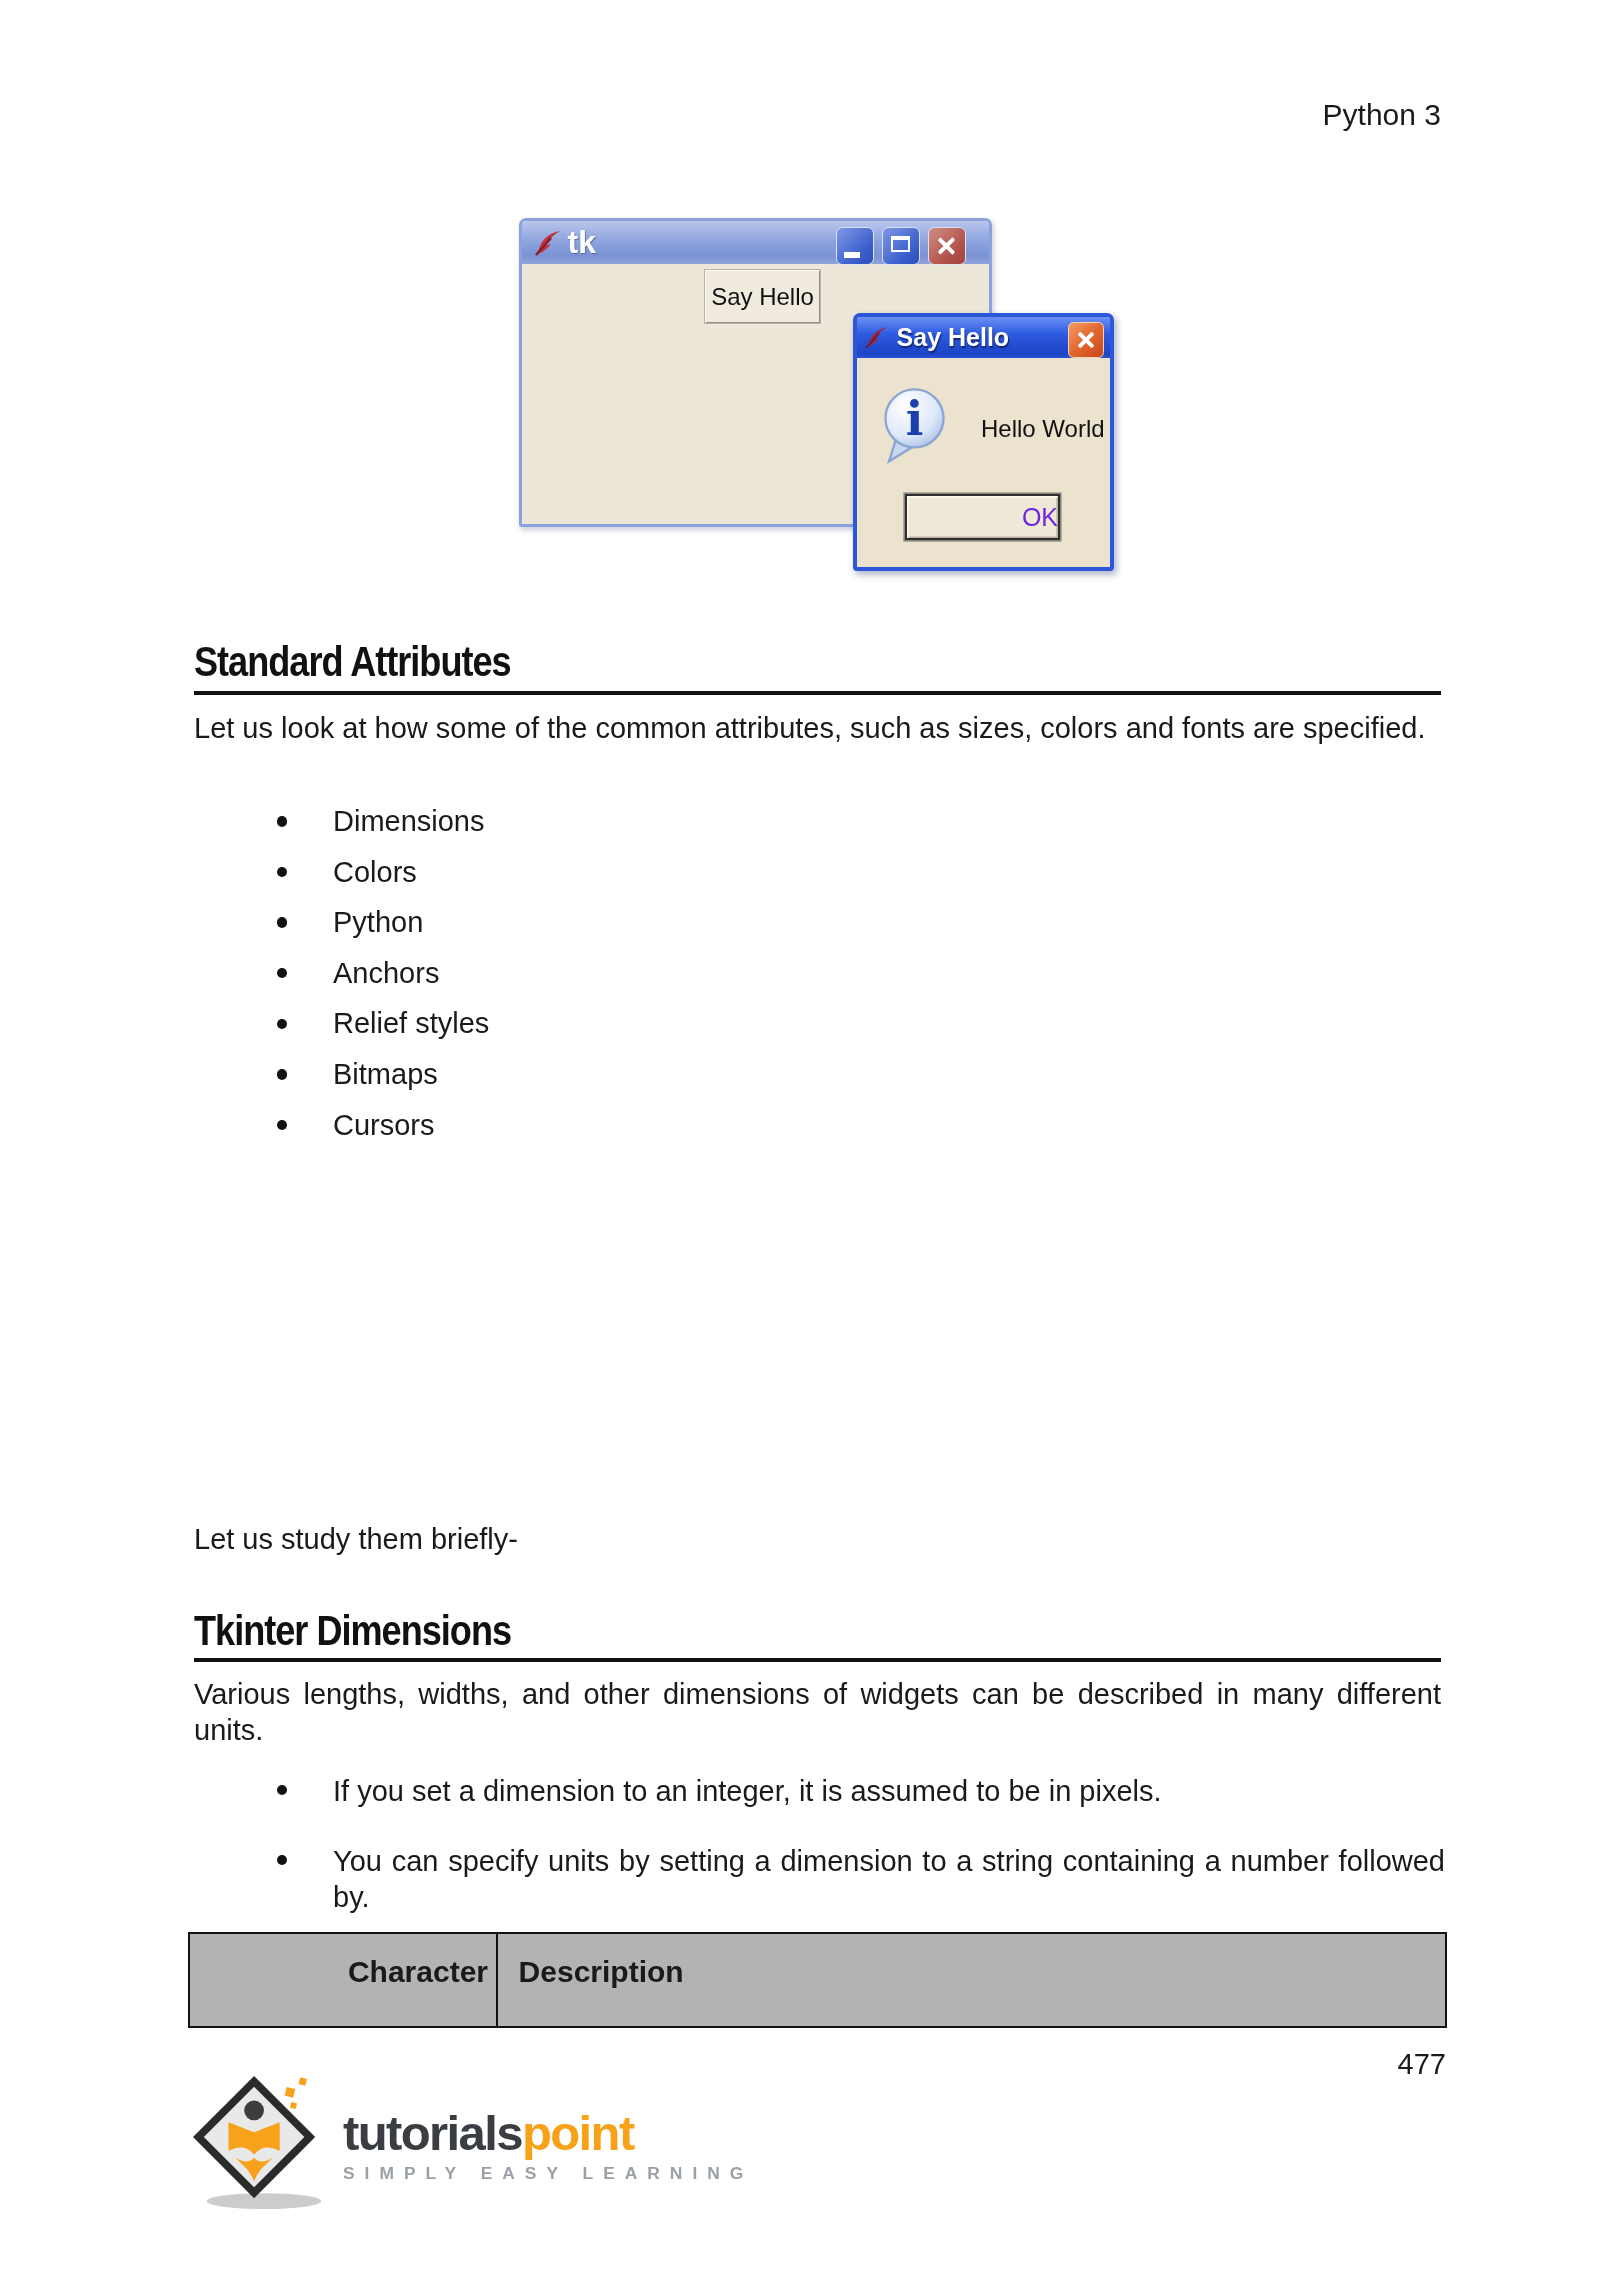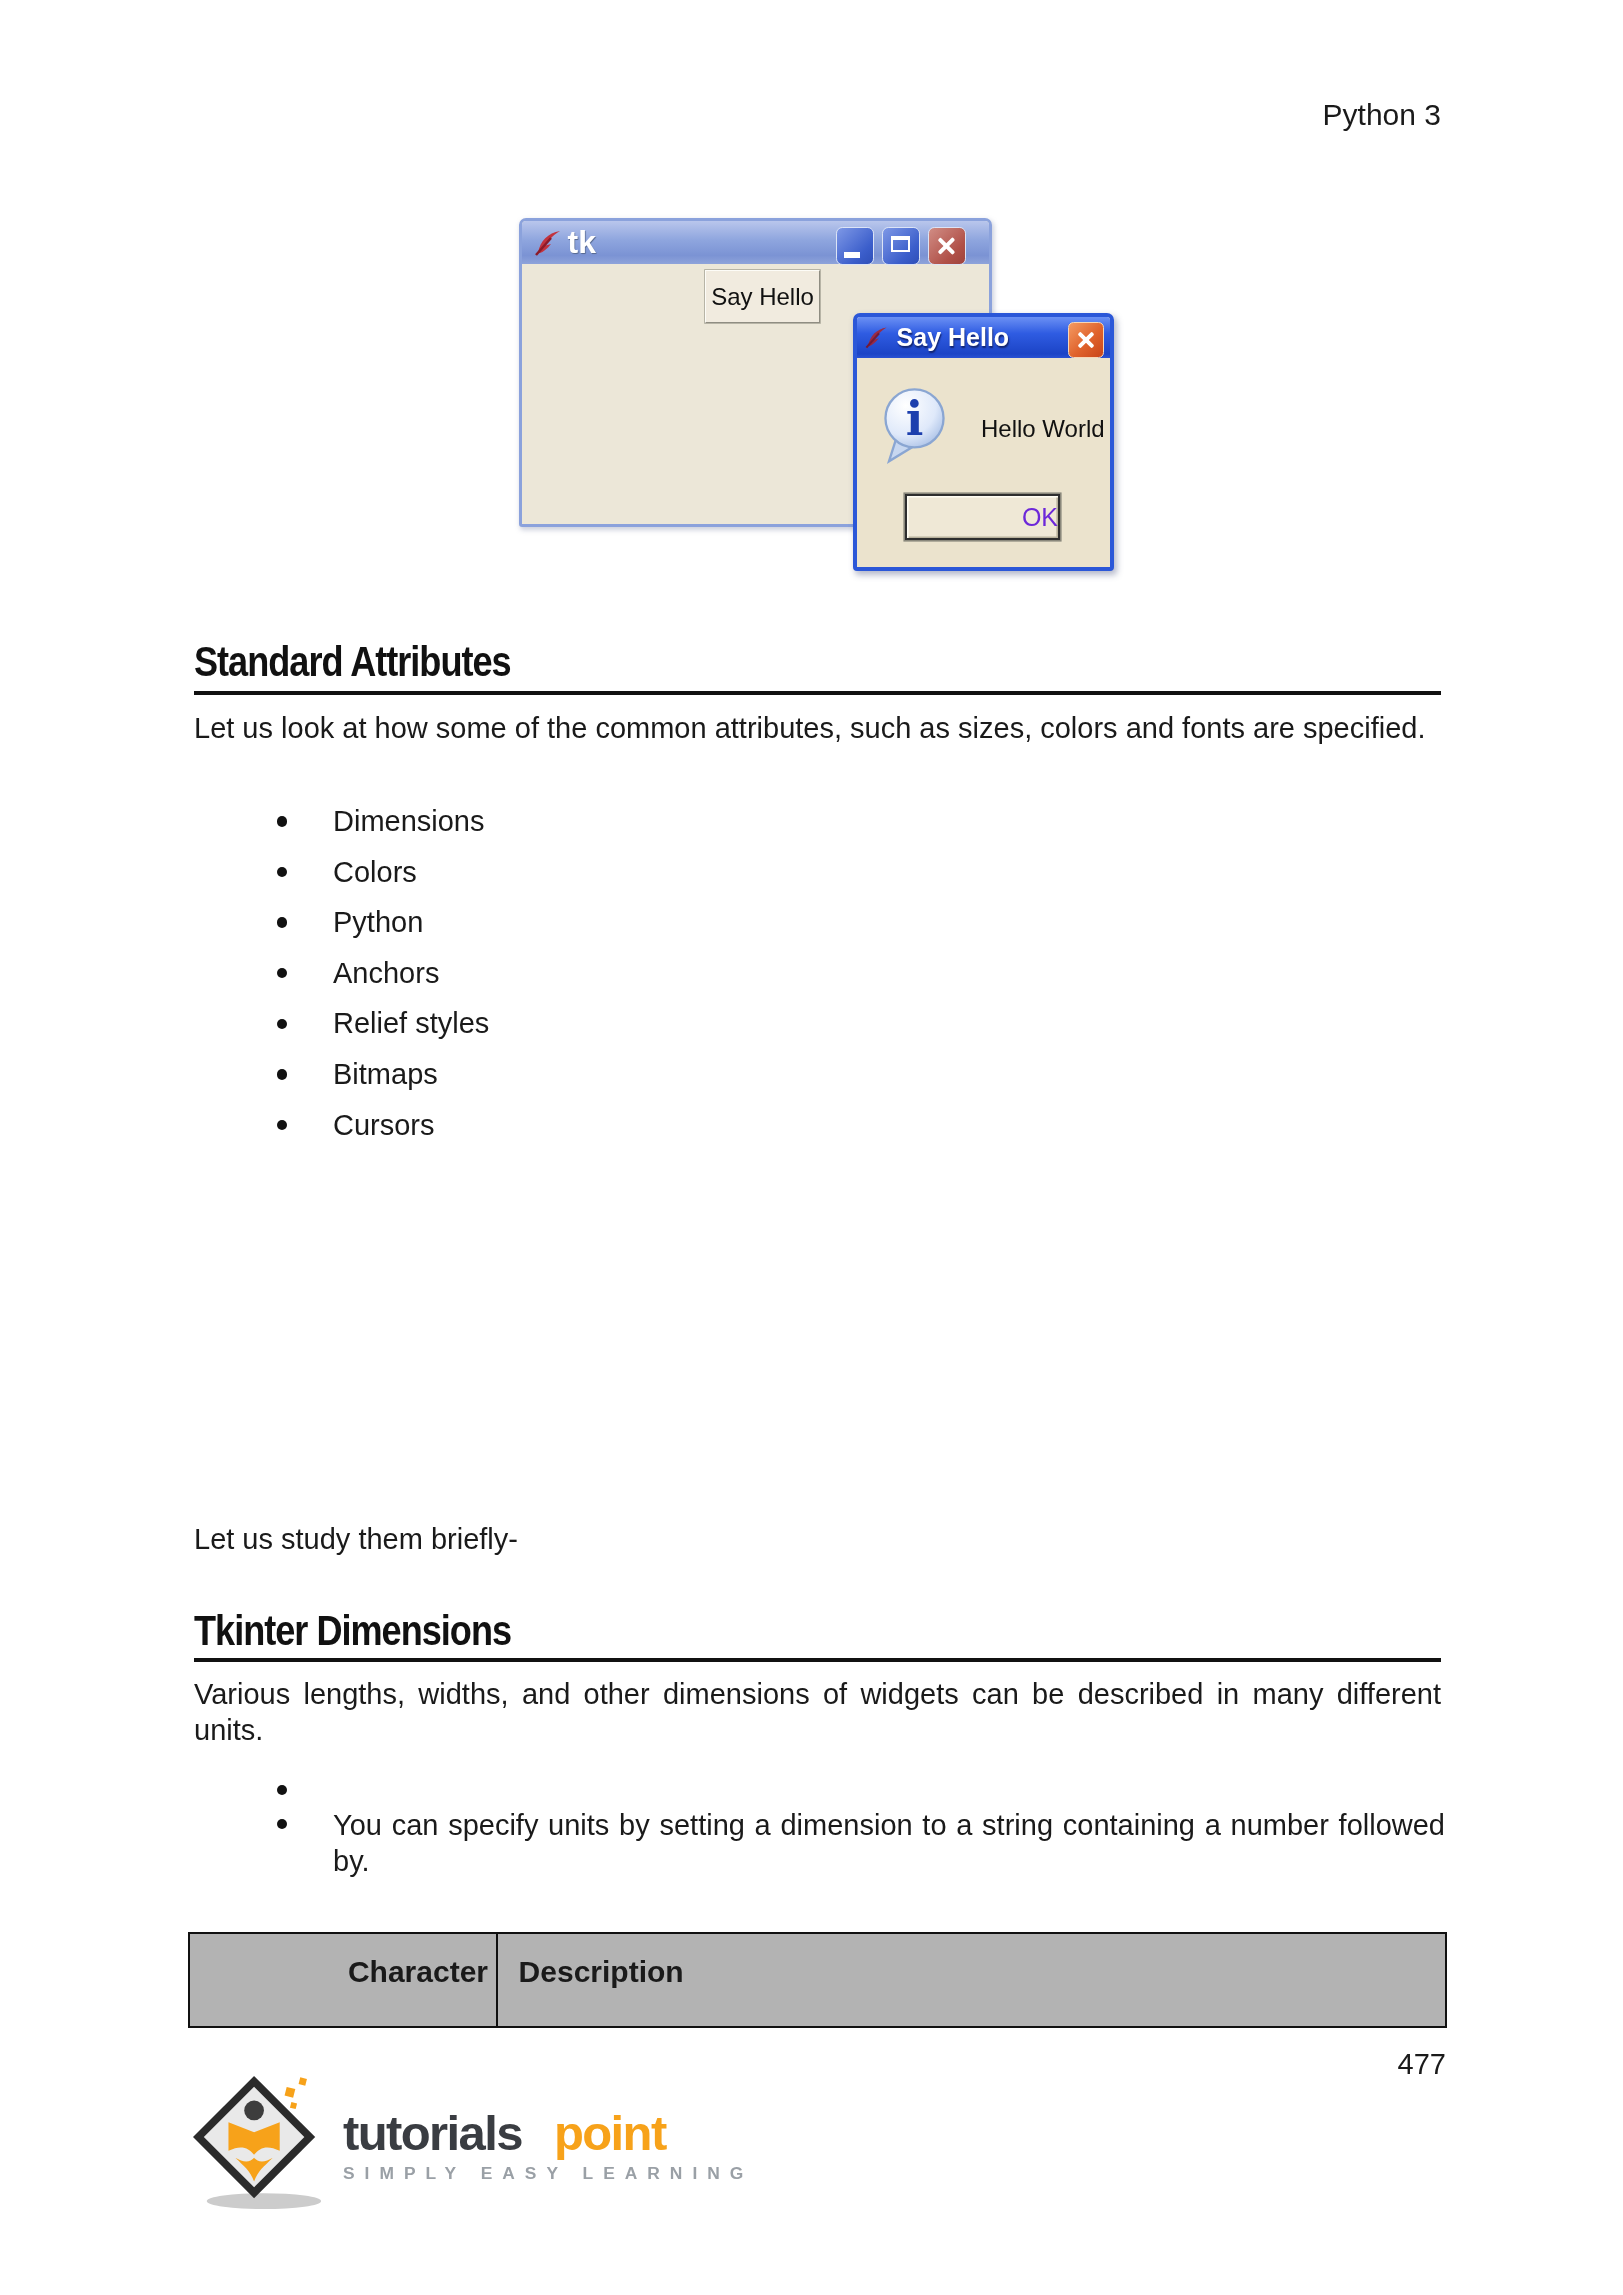--- a/index.html
+++ b/index.html
@@ -67,21 +67,21 @@
   .infoicon{position:absolute;left:20.6px;top:70px;}
   .dmsg{position:absolute;left:124px;top:98px;font-size:24px;color:#111;}
   .okbtn{position:absolute;left:48px;top:177px;width:155px;height:46px;background:#efe8d6;
        border:2.4px solid #2e2e2e;box-shadow:0 0 0 1.6px #8a887c, inset 1.6px 1.6px 0 #fffdf3, inset -1.6px -1.6px 0 #b8b19c;
        box-sizing:border-box;display:flex;align-items:center;justify-content:flex-end;font-size:25px;color:#6d28d9;}
 
   
   .logo{top:2074px;left:188px;display:flex;align-items:flex-start;}
   .brandcol{margin-left:11px;margin-top:35px;}
   .brand{font-size:49px;font-weight:bold;letter-spacing:-1.6px;line-height:48px;}
-  .brand .bdark{color:#3a3d42;} .brand .baccent{color:#f7a21a;margin-left:32px;}
+  .brand .bdark{color:#3a3d42;} .brand .baccent{color:#f7a21a;}
   .tagline{margin-top:6.3px;font-size:17.4px;color:#9aa0a6;letter-spacing:10px;font-weight:bold;}
 </style>
 </head>
 <body>
 
 <div class="page">
 
   <div class="abs hdr">Python 3</div>
 
   <div class="abs fig">
@@ -162,21 +162,21 @@
   <div class="abs plain" style="top:1523px;">Let us study them briefly-</div>
 
   <div class="abs h-sec" style="top:1606px;">
     <span>Tkinter Dimensions</span>
   </div>
   <div class="abs rule" style="top:1658px;"></div>
 
   <p class="abs para" style="top:1676px;margin:0;">Various lengths, widths, and other dimensions of widgets can be described in many different units.</p>
 
   <ul class="abs blist l2" style="top:1769px;">
-    <li><span class="dot"></span></li>
+    <li><span class="dot"></span><span>If you set a dimension to an integer, it is assumed to be in pixels.</span></li>
     <li><span class="dot"></span><span>You can specify units by setting a dimension to a string containing a number followed by.</span></li>
   </ul>
 
   <div class="abs tbl">
     <div class="c1">Character</div>
     <div class="c2">Description</div>
   </div>
 
   <div class="abs pageno">477</div>
 

